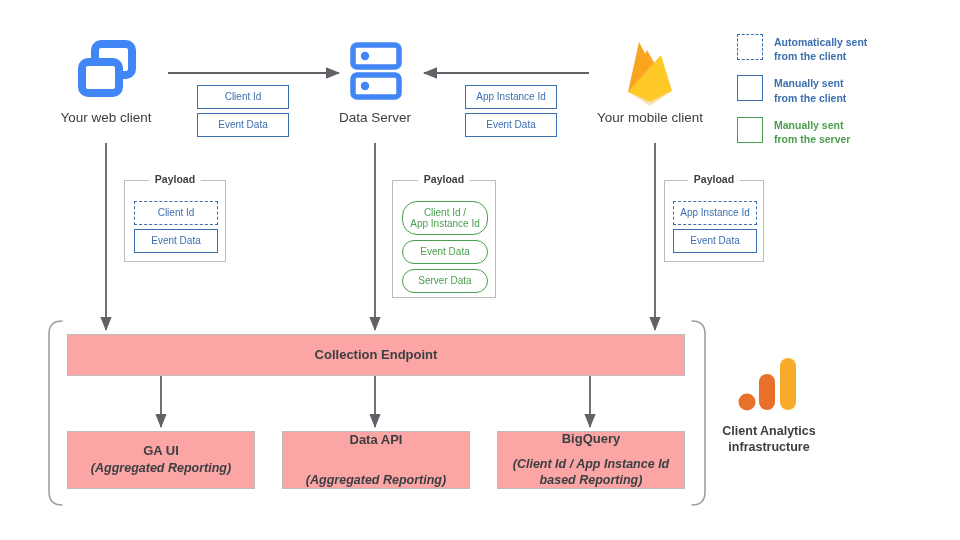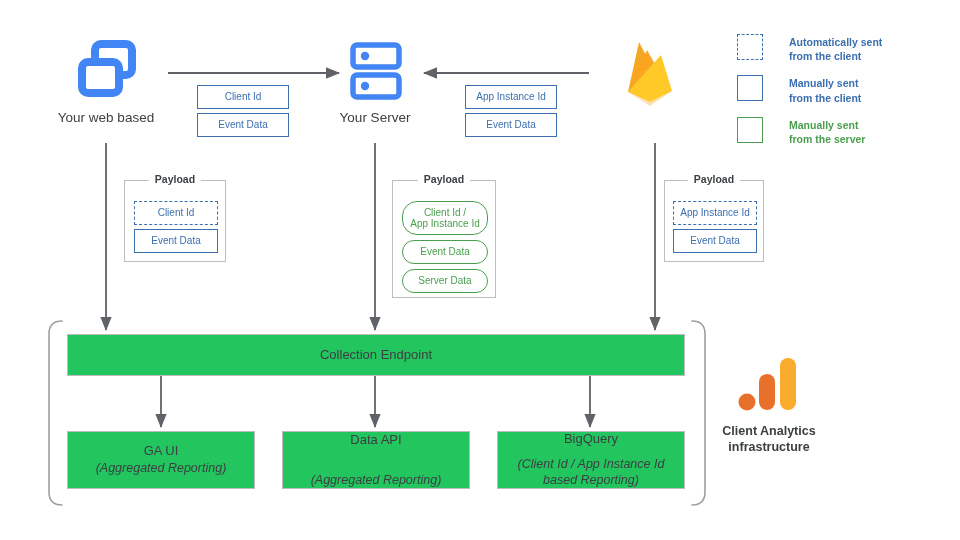--- a/index.html
+++ b/index.html
@@ -41,29 +41,29 @@
     top:-8px;left:50%;transform:translateX(-50%);
     background:#ffffff;
     padding:0 6px;
     font-size:10.5px;font-weight:bold;color:#3c4043;
     white-space:nowrap;
   }
 
   
   .pbox{
     box-sizing:border-box;
-    border:1px solid #bdbdbd;background:#22c55e;
+    border:1px solid #bdbdbd;background:#fca5a5;
     display:flex;flex-direction:column;align-items:center;justify-content:center;
     text-align:center;
-    font-size:13px;color:#3c4043;line-height:1.3;
+    font-size:13px;color:#3c4043;line-height:1.3;font-weight:bold;
   }
   .pbox .sub{font-style:italic;font-size:12.5px;}
 
   
-  .legend-item{display:flex;align-items:flex-start;gap:26px;}
+  .legend-item{display:flex;align-items:flex-start;gap:11px;}
   .legend-swatch{
     width:26px;height:26px;box-sizing:border-box;
     border:1.6px solid #3b6fb0;background:#fff;flex:0 0 auto;
   }
   .legend-swatch.dashed{border-style:dashed;}
   .legend-swatch.green{border-color:#4a9e4d;}
   .legend-text{
     font-size:10.5px;line-height:1.35;color:#3b6fb0;font-weight:bold;
     white-space:pre-line;padding-top:1px;
   }
@@ -108,40 +108,41 @@
     <path d="M62,321 q-13,0 -13,13 L49,492 q0,13 13,13" fill="none" stroke="#9aa0a6" stroke-width="1.6" stroke-linecap="round"></path>
     <path d="M692,321 q13,0 13,13 L705,492 q0,13 -13,13" fill="none" stroke="#9aa0a6" stroke-width="1.6" stroke-linecap="round"></path>
   </svg>
 
   <div class="abs" style="left:74px;top:36px;width:66px;height:66px;">
     <svg width="66" height="66" viewBox="0 0 66 66">
       <rect x="21" y="8" width="37" height="31" rx="6" ry="6" fill="none" stroke="#4285f4" stroke-width="8"></rect>
       <rect x="8" y="26" width="37" height="31" rx="6" ry="6" fill="#ffffff" stroke="#4285f4" stroke-width="8"></rect>
     </svg>
   </div>
-  <div class="abs node-label" style="left:26px;top:110px;width:160px;">Your web based</div>
+  <div class="abs node-label" style="left:26px;top:110px;width:160px;">Your web client</div>
 
   <div class="abs" style="left:349px;top:42px;width:54px;height:58px;">
     <svg width="54" height="58" viewBox="0 0 54 58">
       <rect x="4" y="3" width="46" height="22" rx="4" ry="4" fill="#ffffff" stroke="#4285f4" stroke-width="5.5"></rect>
       <circle cx="16" cy="14" r="4.2" fill="#4285f4"></circle>
       <rect x="4" y="33" width="46" height="22" rx="4" ry="4" fill="#ffffff" stroke="#4285f4" stroke-width="5.5"></rect>
       <circle cx="16" cy="44" r="4.2" fill="#4285f4"></circle>
     </svg>
   </div>
-  <div class="abs node-label" style="left:295px;top:110px;width:160px;">Your Server</div>
+  <div class="abs node-label" style="left:295px;top:110px;width:160px;">Data Server</div>
 
   <div class="abs" style="left:617px;top:36px;width:66px;height:72px;">
     <svg width="66" height="72" viewBox="0 0 66 72">
       <path d="M11,56 L22,6 L33,27 L22,40 Z" fill="#f5a623"></path>
       <path d="M11,56 L30,14 L38,28 L24,48 Z" fill="#faa21b" opacity="0.95"></path>
       <path d="M11,56 L44,19 L55,55 L33,66 Z" fill="#ffca28"></path>
       <path d="M11,56 L33,66 L55,55 L33,70 Z" fill="#f2a72e" opacity="0.35"></path>
     </svg>
   </div>
+  <div class="abs node-label" style="left:570px;top:110px;width:160px;">Your mobile client</div>
 
   <div class="abs chip" style="left:197px;top:85px;width:92px;height:24px;">Client Id</div>
   <div class="abs chip" style="left:197px;top:113px;width:92px;height:24px;">Event Data</div>
 
   <div class="abs chip" style="left:465px;top:85px;width:92px;height:24px;">App Instance Id</div>
   <div class="abs chip" style="left:465px;top:113px;width:92px;height:24px;">Event Data</div>
 
   <div class="abs payload" style="left:124px;top:172px;width:102px;height:82px;">
     <div class="payload-title">Payload</div>
     <div class="abs chip dashed" style="left:9px;top:20px;width:84px;height:24px;">Client Id</div>

